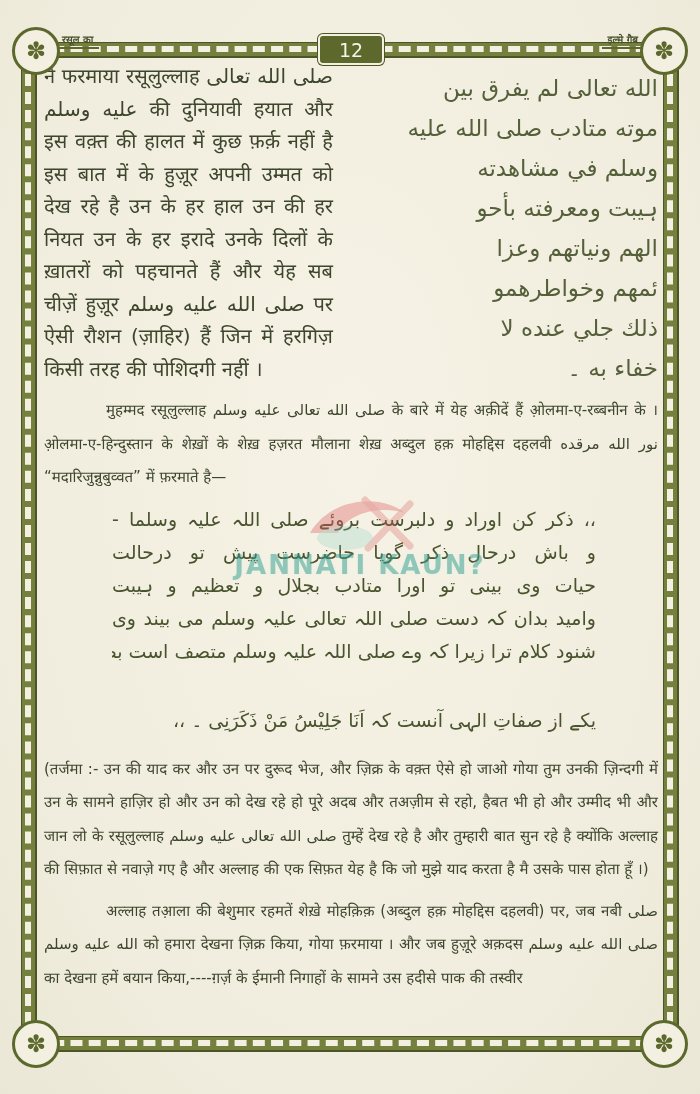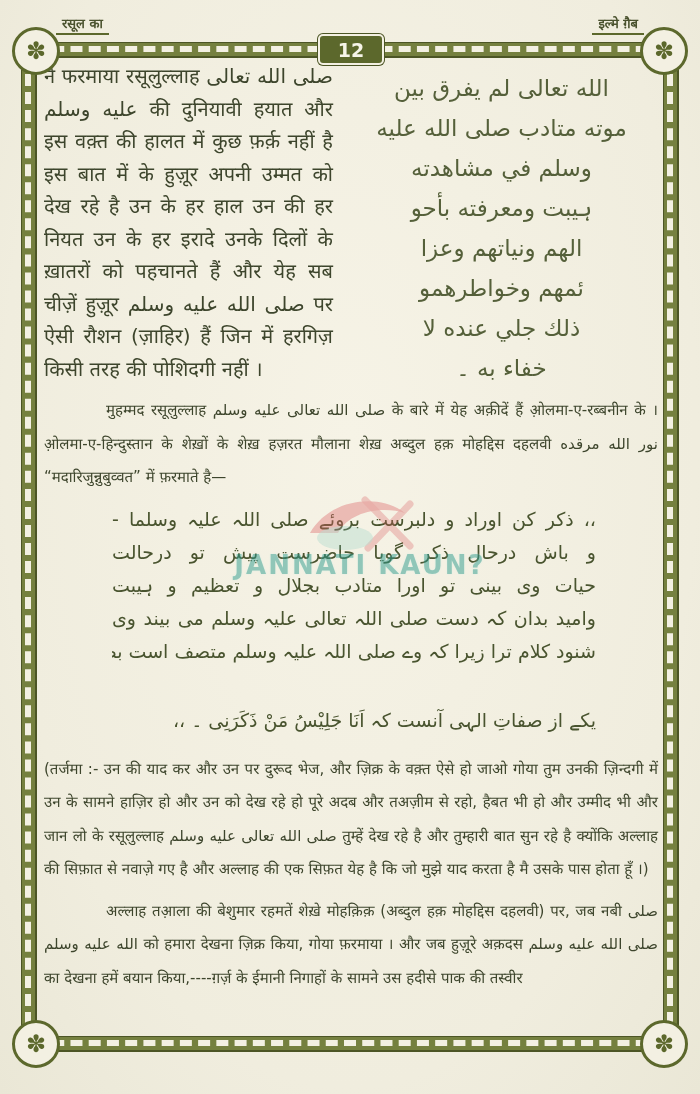--- a/index.html
+++ b/index.html
@@ -25,37 +25,37 @@
     position:absolute;width:42px;height:42px;border-radius:50%;
     background:#f3f0e2;border:3px solid #5c682c;z-index:3;
     display:flex;align-items:center;justify-content:center;
     color:#5c682c;font-size:24px;line-height:1;
   }
   .c-tl{left:12px;top:27px;} .c-tr{right:12px;top:27px;}
   .c-bl{left:12px;top:1020px;} .c-br{right:12px;top:1020px;}
   .page-badge{
     position:absolute;top:34px;left:318px;width:62px;height:27px;z-index:4;
     background:#5c682c;border:2px solid #f3f0e2;border-radius:5px;
-    color:#f6f4e8;font-weight:bold;font-size:19px;
+    color:#f6f4e8;font-weight:normal;font-size:19px;
     display:flex;align-items:center;justify-content:center;
     box-shadow:0 0 0 1px #4c5525;
   }
   
-  .hdr{position:absolute;top:14px;font-size:13px;font-weight:bold;color:#4a522e;z-index:3;}
+  .hdr{position:absolute;top:32px;font-size:10px;font-weight:bold;color:#4a522e;z-index:3;}
   .hdr-left{left:56px;border-bottom:2px solid #5c682c;padding:0 6px 1px 6px;}
   .hdr-right{right:56px;border-bottom:2px solid #5c682c;padding:0 6px 1px 6px;}
   
   .content{position:absolute;left:44px;right:42px;top:60px;bottom:58px;z-index:1;}
   .two-col{display:flex;gap:12px;}
   .hindi-col{
     width:48%;font-size:20px;line-height:32.5px;
     text-align:justify;letter-spacing:0;
   }
   .arabic-col{
-    width:52%;direction:rtl;text-align:center;color:#55603a;
+    width:52%;direction:rtl;text-align:right;color:#55603a;
     font-size:23px;line-height:40px;padding-top:8px;
   }
   .ar-line{white-space:nowrap;}
   .para{font-size:15px;line-height:33.5px;text-align:justify;margin-top:6px;}
   .indent{text-indent:62px;}
   .persian-block{
     direction:rtl;margin:8px 62px 4px 68px;color:#49542f;
     font-size:19px;line-height:33px;
   }
   .fa-line{text-align:justify;text-align-last:justify;white-space:nowrap;overflow:hidden;}

